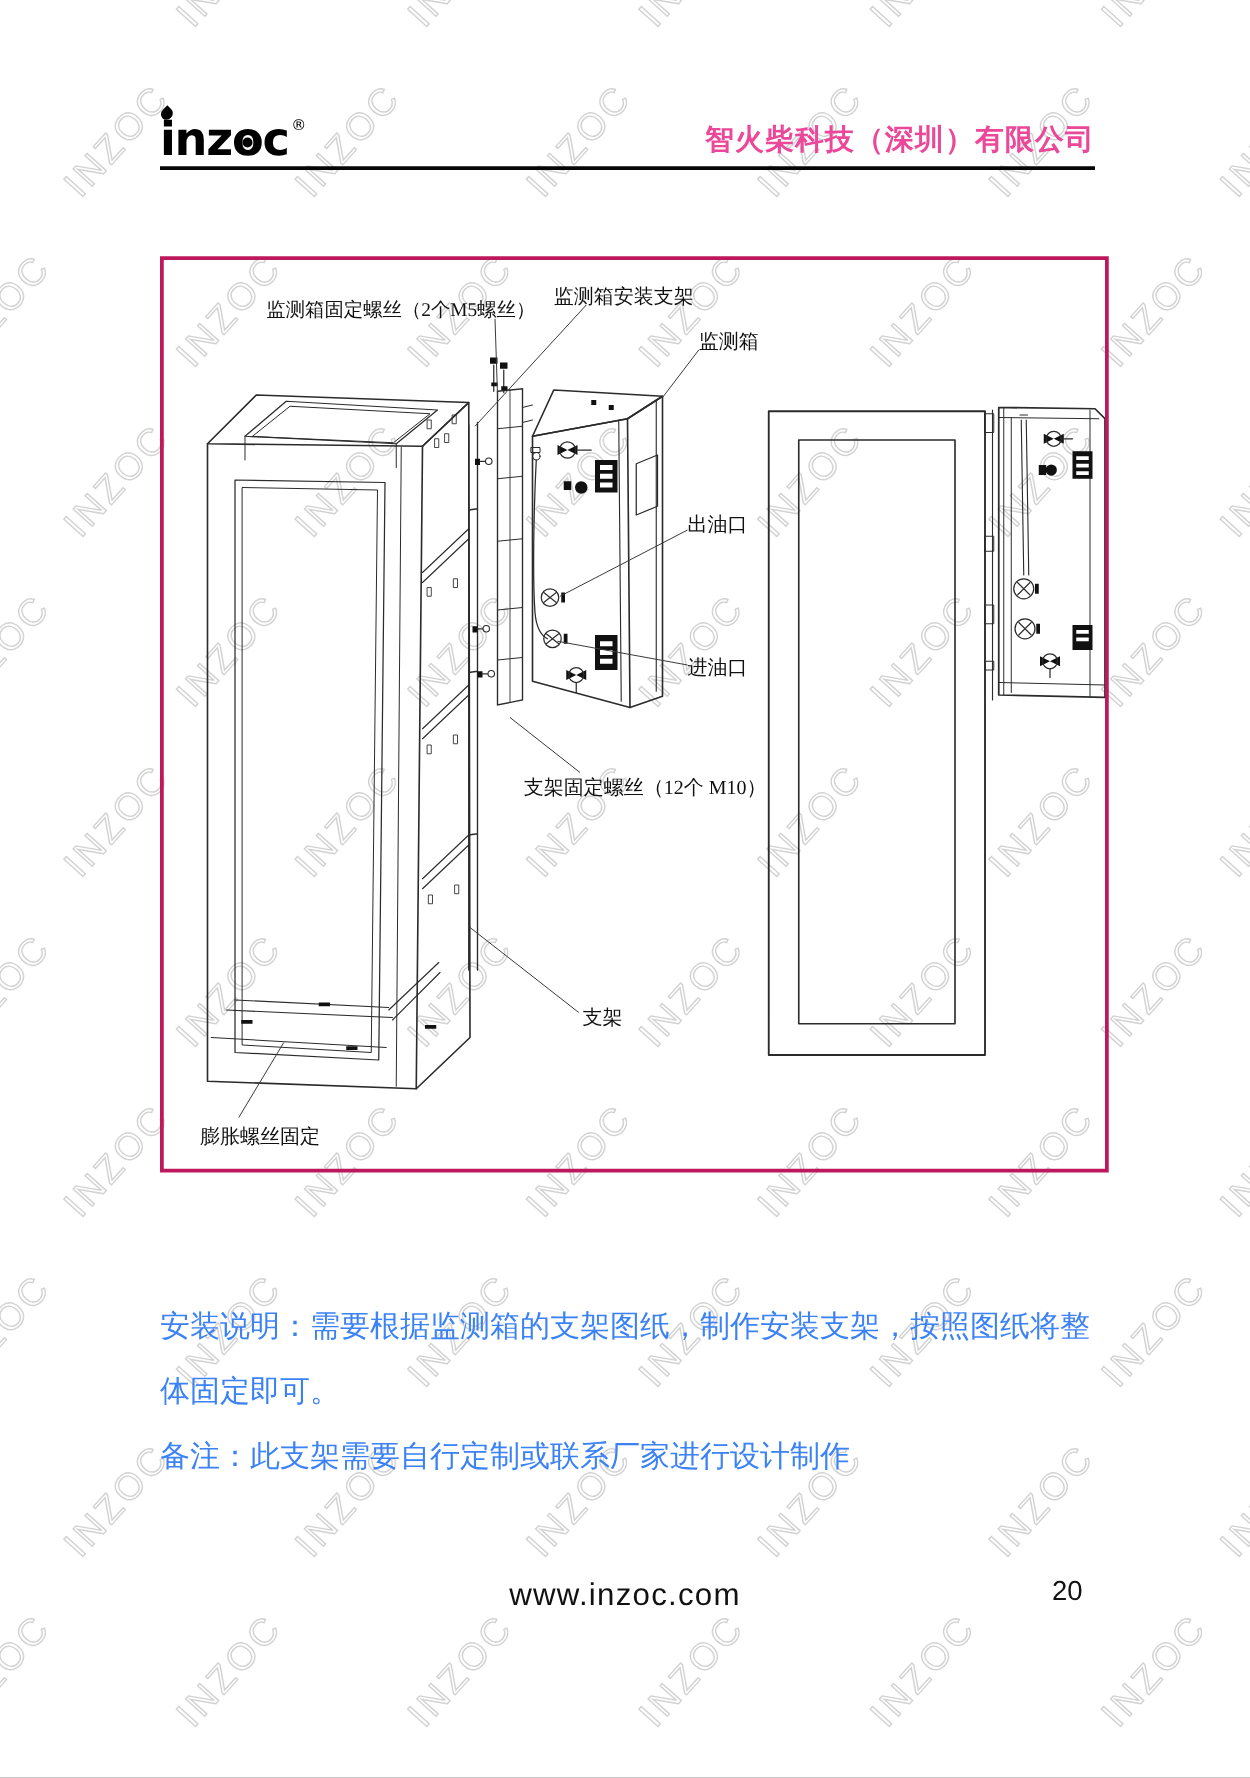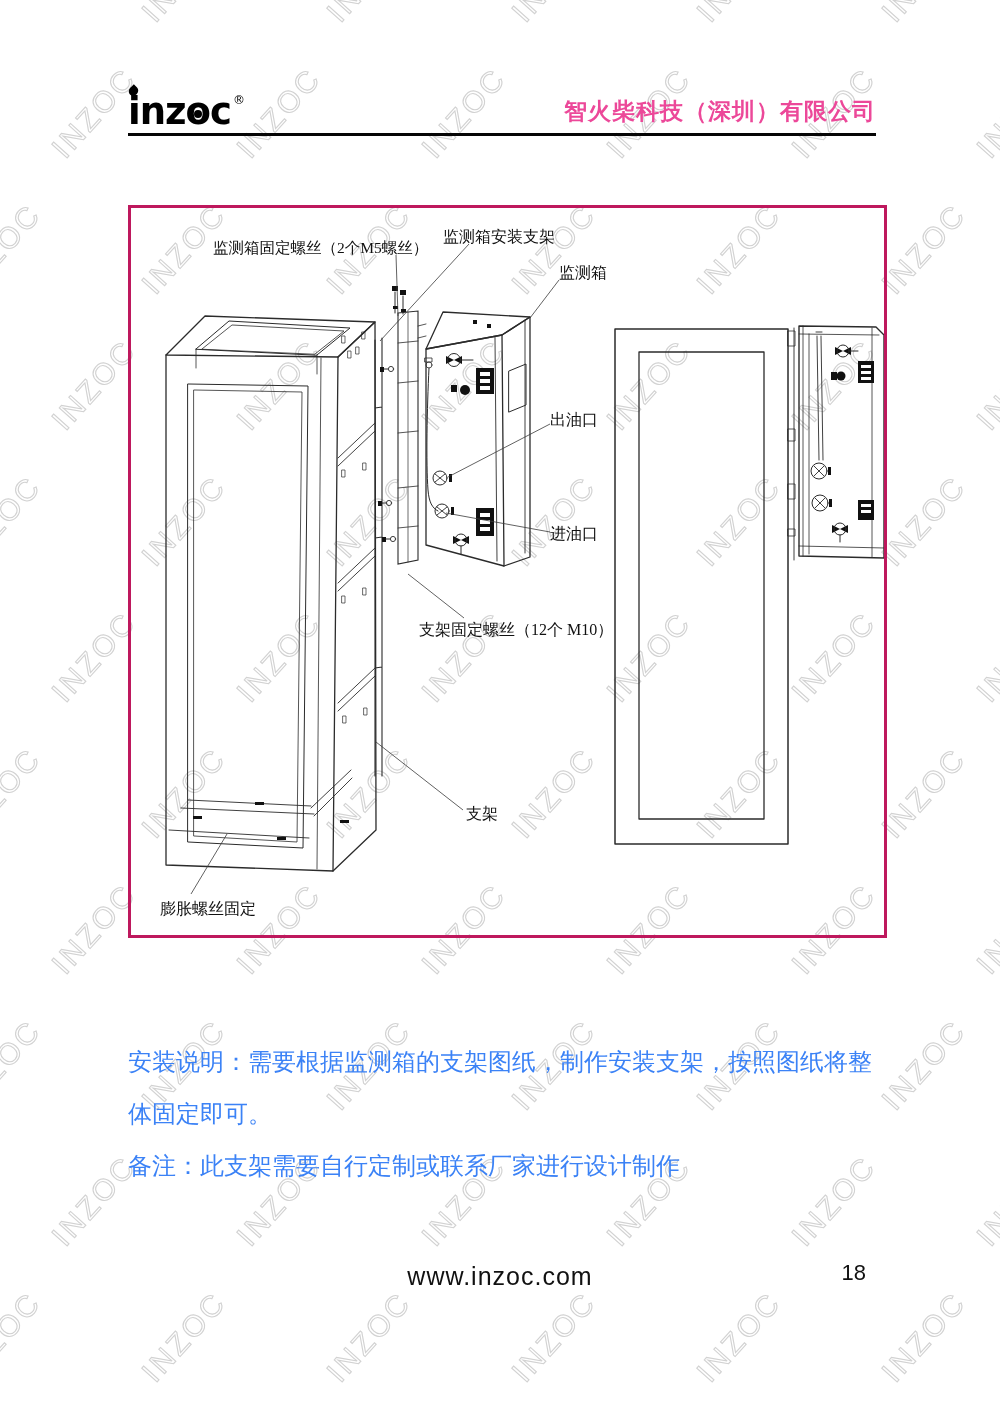--- a/index.html
+++ b/index.html
@@ -306,15 +306,15 @@
       </g>
     </svg>
   </figure>
 
   <main class="body-text">
     <p>安装说明：需要根据监测箱的支架图纸，制作安装支架，按照图纸将整体固定即可。</p>
     <p>备注：此支架需要自行定制或联系厂家进行设计制作</p>
   </main>
 
   <div class="website">www.inzoc.com</div>
-  <div class="page-number">18</div>
+  <div class="page-number">20</div>
 
 </div>
 
 </body></html>

